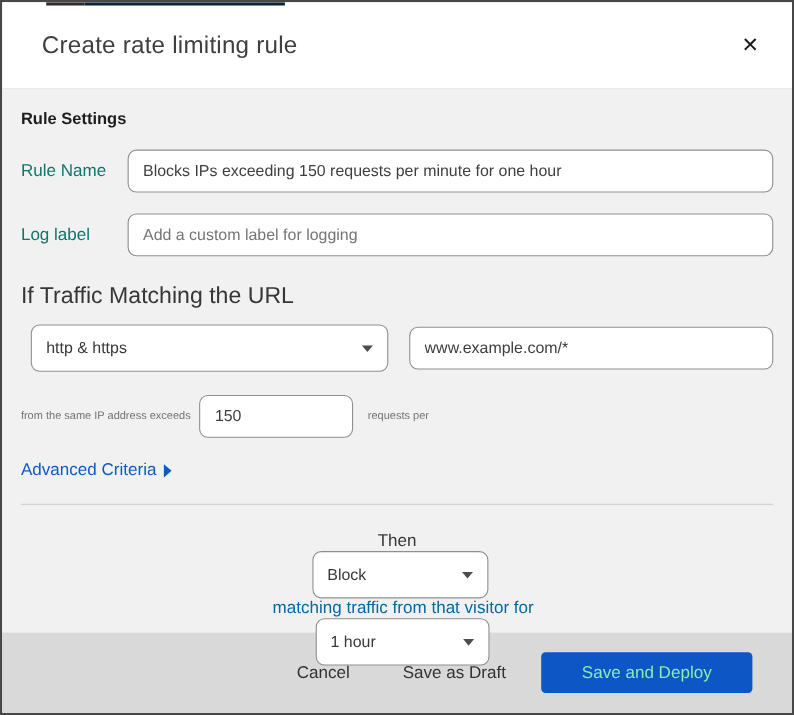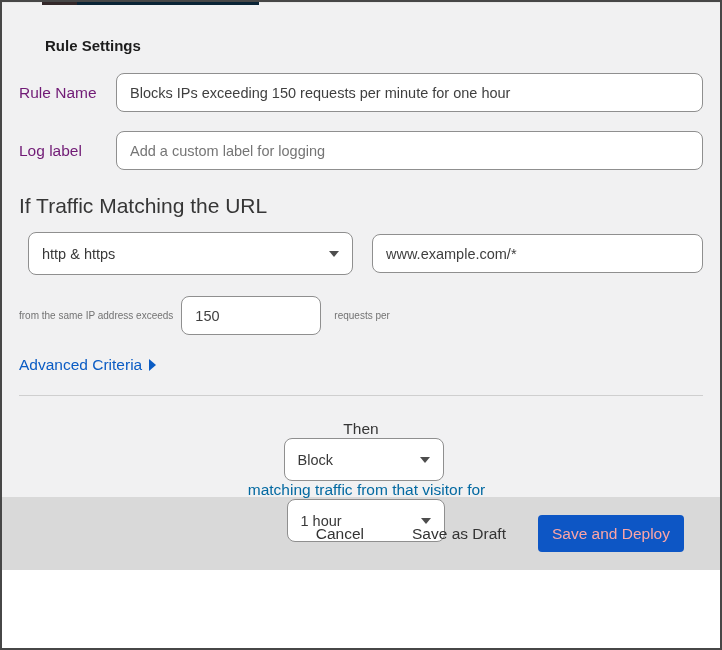--- a/index.html
+++ b/index.html
@@ -29,24 +29,24 @@
     cursor:pointer; line-height:1; padding:4px;
   }
 
   
   .modal-body {
     height:495px; background:#f1f1f2;
     padding:0 17px; color:#363636;
     border-top:1px solid #e8e8e8;
   }
   .section-heading {
-    padding-top:34px; font-size:15px; font-weight:bold; color:#1d1d1d;margin-left:26px;
+    padding-top:19px; font-size:15px; font-weight:bold; color:#1d1d1d;
   }
   .field-row { display:flex; align-items:center; margin-top:19px; }
-  .field-label { width:97px; flex:0 0 97px; font-size:15.5px; color:#701a75; }
+  .field-label { width:97px; flex:0 0 97px; font-size:15.5px; color:#0f766e; }
   .text-input {
     flex:1; height:39px;
     border:1px solid #8f8f8f; border-radius:8px;
     background:#fff; padding:0 13px;
     font-family:"Liberation Sans", sans-serif;
     font-size:14.5px; color:#3f3f3f; outline:none;
   }
   .text-input::placeholder { color:#757575; opacity:1; }
 
   .traffic-heading { margin-top:24px; font-size:21px; color:#363636; }
@@ -99,35 +99,39 @@
     padding-right:36px;
   }
   .text-btn {
     background:none; border:none; cursor:pointer;
     font-family:"Liberation Sans", sans-serif;
     font-size:15.5px; color:#333333; padding:6px 4px;
   }
   .btn-draft { margin-left:40px; }
   .btn-primary {
     margin-left:28px;
-    background:#0d56c5; color:#fca5a5;
+    background:#0d56c5; color:#86efac;
     border:none; border-radius:4px;
-    height:37px; padding:0 14px;
+    height:37px; padding:0 37px;
     font-family:"Liberation Sans", sans-serif;
     font-size:15.5px; cursor:pointer;
   }
 </style>
 </head>
 <body>
 
 <div class="screen">
 
   <div class="bg-strip red"></div>
   <div class="bg-strip navy"></div>
 
+  <div class="modal-header">
+    <div class="modal-title">Create rate limiting rule</div>
+    <div class="close-btn">✕</div>
+  </div>
 
   <div class="modal-body">
 
     <div class="section-heading">Rule Settings</div>
 
     <div class="field-row">
       <label class="field-label">Rule Name</label>
       <input class="text-input" type="text" value="Blocks IPs exceeding 150 requests per minute for one hour" style="">
     </div>
 

